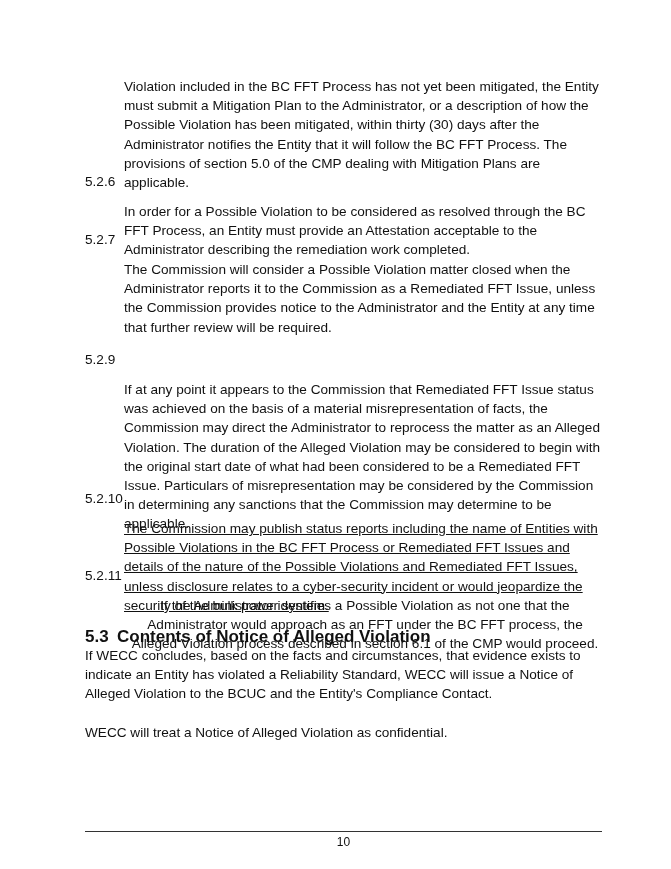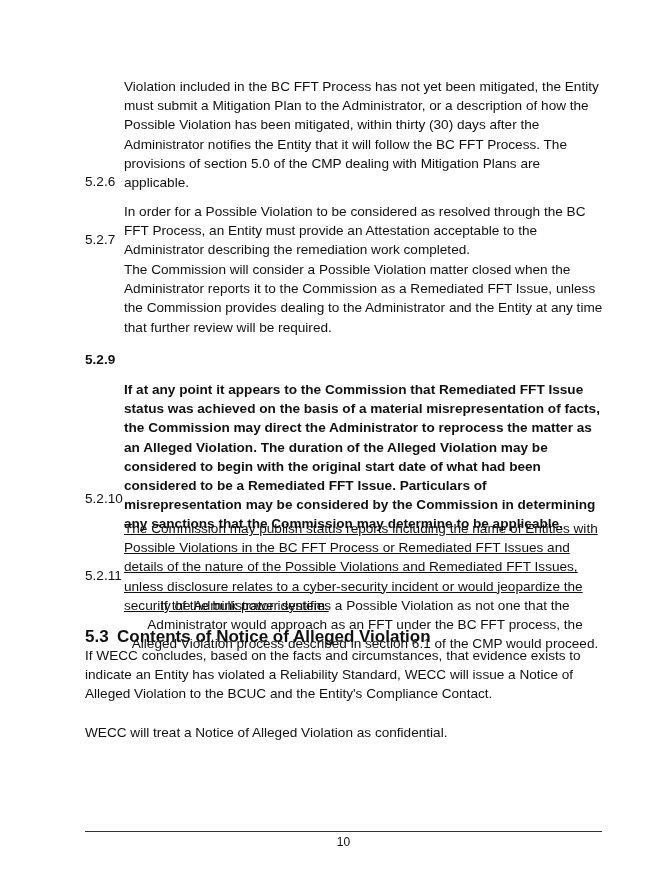--- a/index.html
+++ b/index.html
@@ -43,21 +43,21 @@
       top: 0;
     }
     .item .text {
       margin-left: 39px;
       display: block;
       margin-top: 30px;
     }
     #item-526 { top: 172px; }
     #item-527 { top: 230px; }
     #item-528 { top: 307px; }
-    #item-529 { top: 350px; font-weight: bold; }
+    #item-529 { top: 350px; }
     #item-5210 { top: 489px; text-decoration: underline; }
     #item-5211 { top: 566px; text-align: center; }
     .item-wide .num { left: 0; }
     .section-heading {
       position: absolute;
       left: 77px;
       top: 627px;
       font-weight: bold;
       font-size: 17px;
       margin: 0;
@@ -98,21 +98,21 @@
 
   <p class="cont-para">Violation included in the BC FFT Process has not yet been mitigated, the Entity must submit a Mitigation Plan to the Administrator, or a description of how the Possible Violation has been mitigated, within thirty (30) days after the Administrator notifies the Entity that it will follow the BC FFT Process. The provisions of section 5.0 of the CMP dealing with Mitigation Plans are applicable.</p>
 
   <div class="item" id="item-526">
     <span class="num">5.2.6</span>
     <span class="text">In order for a Possible Violation to be considered as resolved through the BC FFT Process, an Entity must provide an Attestation acceptable to the Administrator describing the remediation work completed.</span>
   </div>
 
   <div class="item" id="item-527">
     <span class="num">5.2.7</span>
-    <span class="text">The Commission will consider a Possible Violation matter closed when the Administrator reports it to the Commission as a Remediated FFT Issue, unless the Commission provides dealing to the Administrator and the Entity at any time that further review will be required.</span>
+    <span class="text">The Commission will consider a Possible Violation matter closed when the Administrator reports it to the Commission as a Remediated FFT Issue, unless the Commission provides notice to the Administrator and the Entity at any time that further review will be required.</span>
   </div>
 
 
   <div class="item" id="item-529">
     <span class="num">5.2.9</span>
     <span class="text">If at any point it appears to the Commission that Remediated FFT Issue status was achieved on the basis of a material misrepresentation of facts, the Commission may direct the Administrator to reprocess the matter as an Alleged Violation. The duration of the Alleged Violation may be considered to begin with the original start date of what had been considered to be a Remediated FFT Issue. Particulars of misrepresentation may be considered by the Commission in determining any sanctions that the Commission may determine to be applicable.</span>
   </div>
 
   <div class="item item-wide" id="item-5210">
     <span class="num">5.2.10</span>

